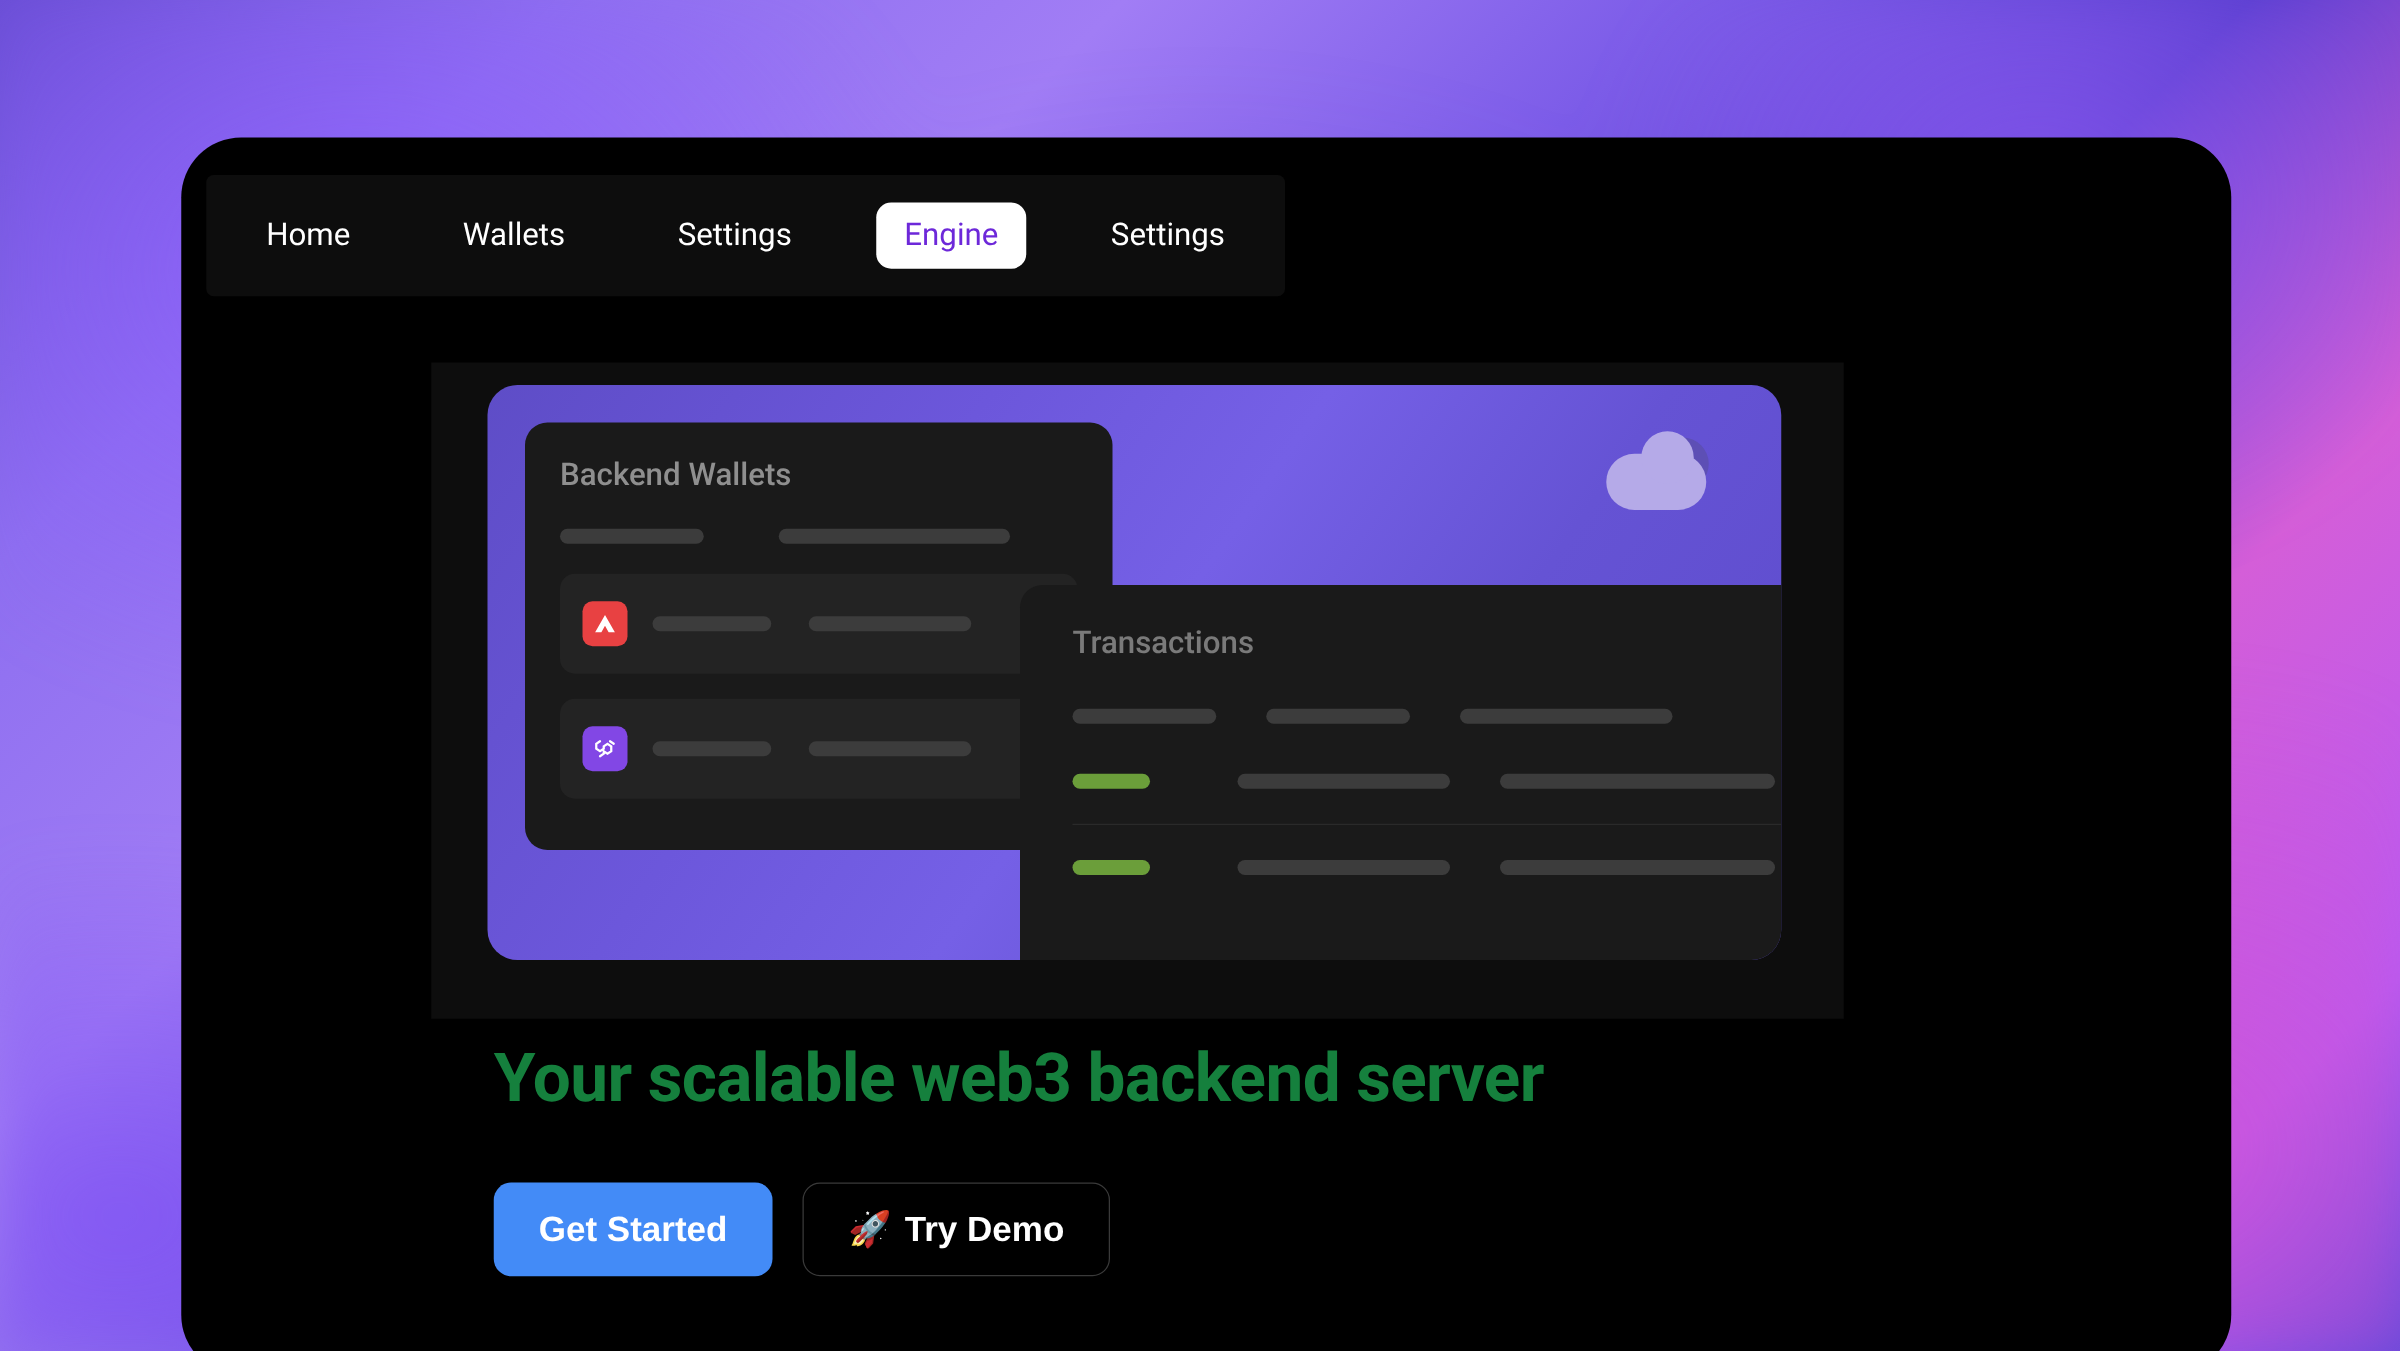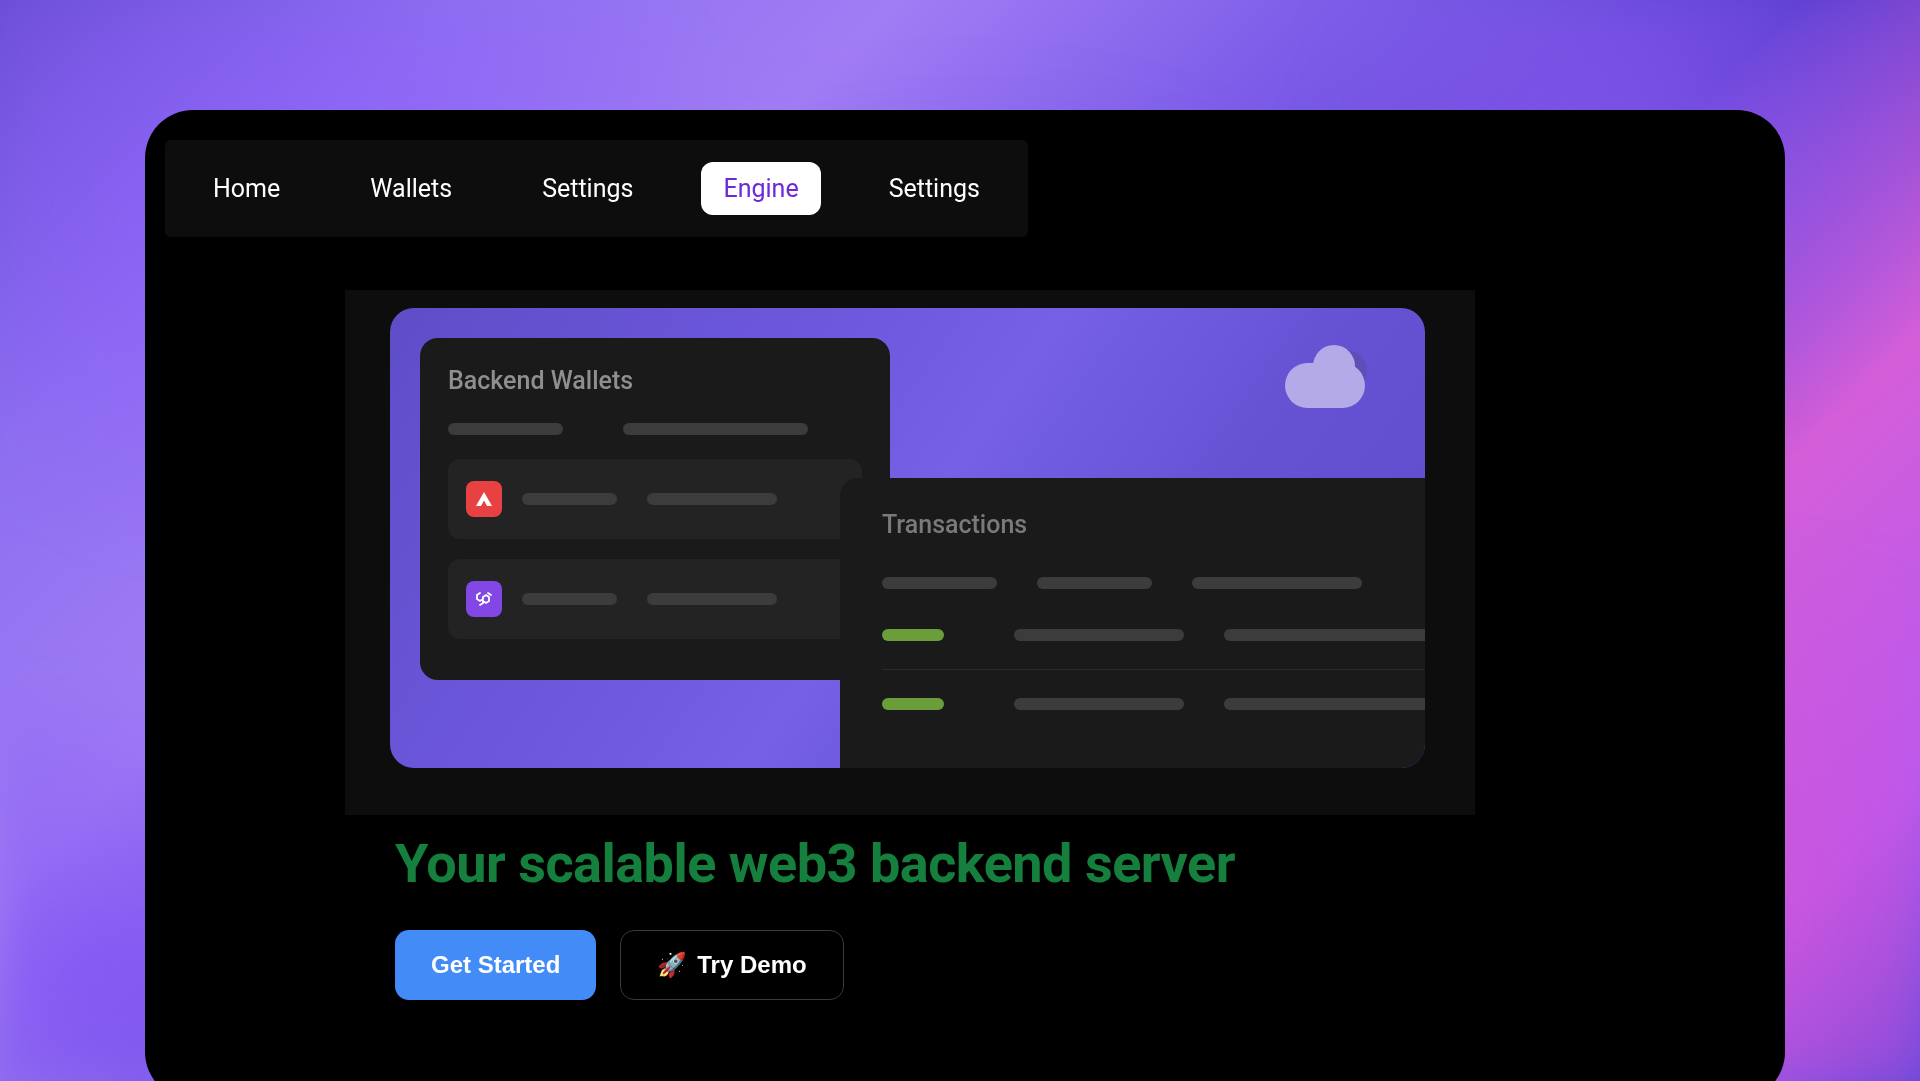--- a/index.html
+++ b/index.html
@@ -187,27 +187,26 @@
 
     .wallet-bars {
       display: flex;
       gap: 30px;
       flex: 1;
     }
 
     .transactions-card {
       position: absolute;
       top: 160px;
-      left: 450px;
+      left: 426px;
       width: 690px;
       height: 400px;
       background: #1a1a1a;
       border-radius: 18px;
       padding: 32px 42px;
-      margin-top: 10px;
     }
 
     .transactions-title {
       color: #7a7a7a;
       font-size: 25px;
       font-weight: 500;
       margin-bottom: 38px;
     }
 
     .tx-header-row {
@@ -246,27 +245,28 @@
       position: absolute;
       top: 930px;
       left: 395px;
       display: flex;
       gap: 24px;
     }
 
     .btn {
       padding: 20px 36px;
       border-radius: 14px;
-      font-size: 24px;
+      font-size: 28px;
       font-weight: 600;
       cursor: pointer;
       display: flex;
       align-items: center;
       gap: 10px;
       border: none;
+      margin-top: 16px;
     }
 
     .btn-primary {
       background: #438bf7;
       color: #ffffff;
     }
 
     .btn-secondary {
       background: transparent;
       color: #ffffff;

